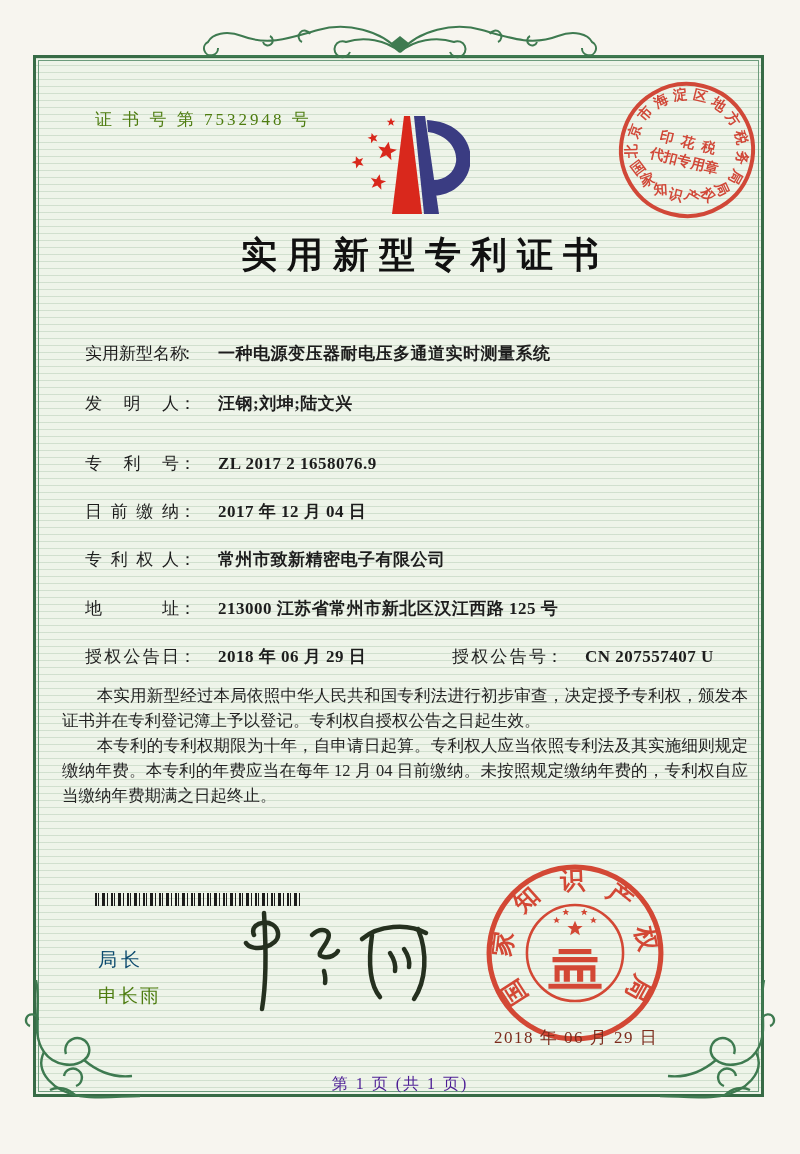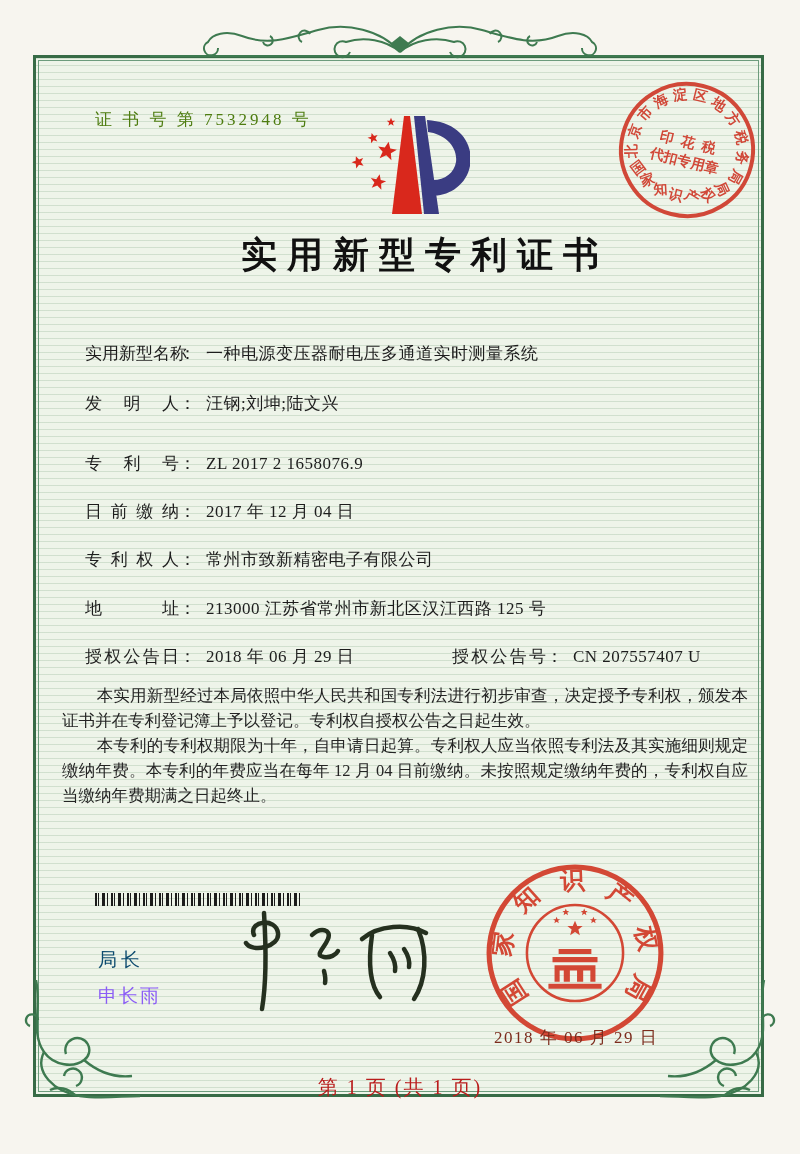--- a/index.html
+++ b/index.html
@@ -29,48 +29,48 @@
   }
   .logo { position:absolute; left:330px; top:110px; }
   .title {
     position:absolute; left:0; top:231px; width:100%;
     text-align:center; font-size:36px; font-weight:bold;
     letter-spacing:10px; color:#111; text-indent:10px;padding-left:40px;
   }
   .field-row { position:absolute; left:85px; font-size:17px; color:#1d1d1d; white-space:nowrap; }
   .field-label { display:inline-block; width:94px; text-align:justify; text-align-last:justify; vertical-align:top; }
   .field-colon { display:inline-block; }
-  .field-value { display:inline-block; margin-left:10px; letter-spacing:0.5px; }
+  .field-value { display:inline-block; margin-left:22px; letter-spacing:0.5px;font-weight:bold; }
   .grant-right { left:452px; }
   .grant-right .field-label { width:94px; }
   .paragraphs {
     position:absolute; left:62px; top:683px; width:686px;
     font-size:16.5px; line-height:25px; color:#242424; text-align:justify;
   }
   .paragraphs p { text-indent:2.1em; margin:0; }
   .barcode {
     position:absolute; left:95px; top:893px; width:205px; height:13px;
     background:
       repeating-linear-gradient(90deg,
         #1c1c1c 0 2px, transparent 2px 3px,
         #1c1c1c 3px 4px, transparent 4px 7px,
         #1c1c1c 7px 10px, transparent 10px 12px,
         #1c1c1c 12px 13px, transparent 13px 16px);
   }
   .signer-title { position:absolute; left:98px; top:947px; font-size:19px; letter-spacing:4px; color:#0c4a6e; }
-  .signer-name  { position:absolute; left:98px; top:983px; font-size:19px; letter-spacing:2px; color:#8b5cf6; }
+  .signer-name  { position:absolute; left:98px; top:983px; font-size:19px; letter-spacing:2px; color:#4d7c0f; }
   .signature { position:absolute; left:212px; top:905px; }
   .seal { position:absolute; left:485px; top:863px; }
   .seal-date {
     position:absolute; left:494px; top:1026px; font-size:17px;
     color:#7c2c1d; letter-spacing:1.5px; white-space:nowrap;
   }
   .footer {
     position:absolute; left:0; top:1074px; width:100%; text-align:center;
-    font-size:20px; color:#b91c1c; letter-spacing:2px;
+    font-size:16px; color:#4c1d95; letter-spacing:2px;
   }
   .tax-stamp { position:absolute; left:612px; top:75px; opacity:0.92; }
   svg text { font-family:"Liberation Serif","DejaVu Serif",serif; }
 </style>
 </head>
 <body>
 
 <div class="page">
 
   <div class="frame">

